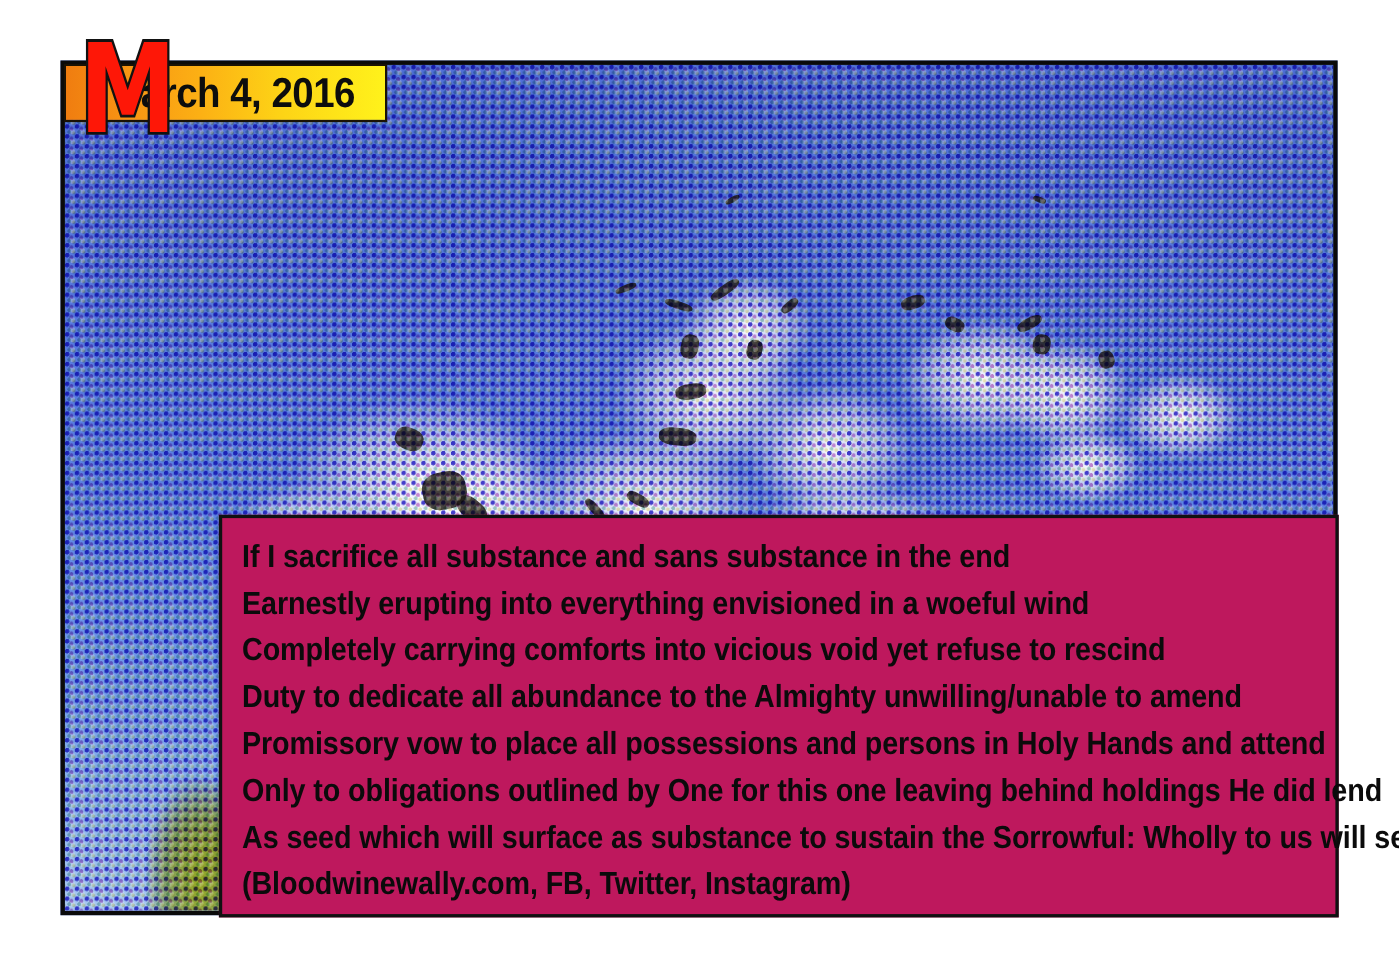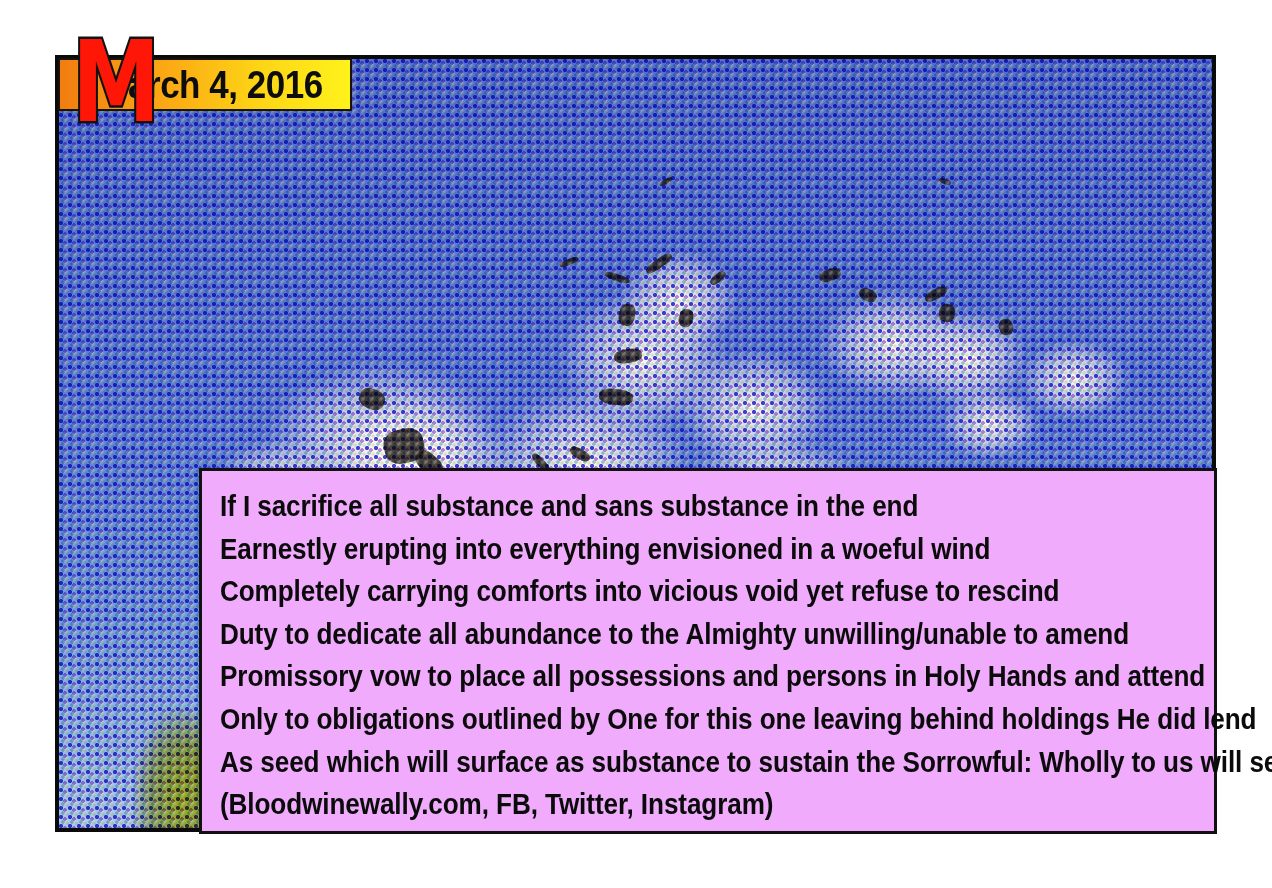--- a/index.html
+++ b/index.html
@@ -152,21 +152,21 @@
   }
 
   
   #caption-box {
     position: absolute;
     left: 199px;
     top: 468px;
     width: 1018px;
     height: 366px;
     box-sizing: border-box;
-    background: #f0abfc;
+    background: #be185d;
     border: 3px solid #111111;
     z-index: 8;
     padding: 14px 0 0 18px;
   }
   .poem-line {
     font-family: "Liberation Sans Narrow", "Liberation Sans", sans-serif;
     font-weight: 700;
     font-size: 29px;
     line-height: 42.6px;
     color: #0b0b0b;

